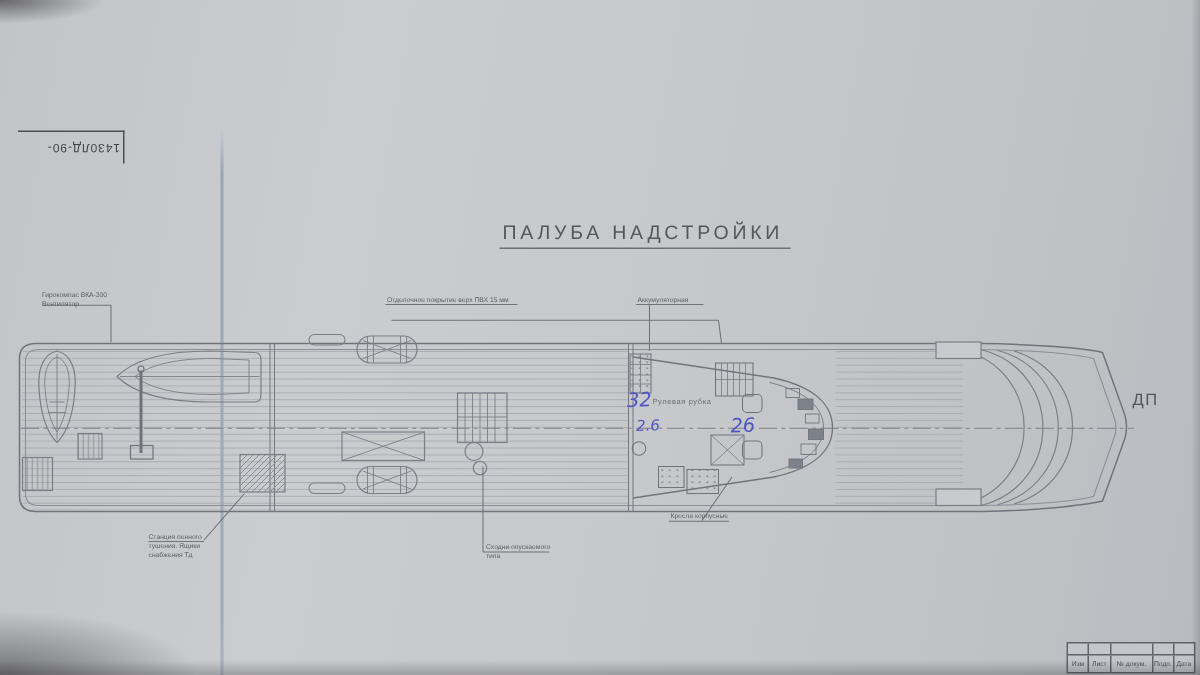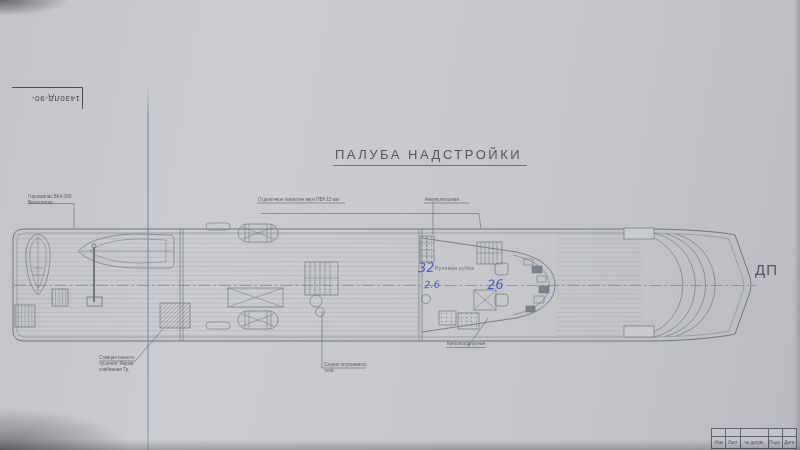--- a/index.html
+++ b/index.html
@@ -16,21 +16,21 @@
   .shade-r{position:absolute;top:0;bottom:0;right:0;width:6px;
     background:linear-gradient(to right,transparent,rgba(40,40,45,.18));}
   .fold{position:absolute;left:147px;top:86px;width:2px;height:364px;
     background:linear-gradient(to bottom,rgba(120,140,165,0),rgba(108,130,160,.5) 8%,
                rgba(108,130,160,.45) 90%,rgba(100,120,150,.3));}
   svg{position:absolute;left:0;top:0;}
   .title{position:absolute;left:303px;top:147px;font-size:13px;letter-spacing:2.5px;
     color:#54575c;border-bottom:1px solid #6d7177;padding:0 5px 3px 2px;white-space:nowrap;margin-left:30px;}
   .lbl{position:absolute;color:#5b6066;line-height:1.3;white-space:nowrap;}
   .s45{font-size:4.5px;}
-  .dp{position:absolute;left:755px;top:261px;font-size:15px;letter-spacing:1px;color:#54585e;}
+  .dp{position:absolute;left:755px;top:261px;font-size:11px;letter-spacing:1px;color:#54585e;}
   .hw{position:absolute;color:#4f58c0;font-style:italic;transform:rotate(-2deg);
       font-family:"DejaVu Sans",sans-serif;}
   .hw-32{left:418px;top:260px;font-size:13px;}
   .hw-26l{left:424px;top:279px;font-size:10px;}
   .hw-26c{left:487px;top:277px;font-size:13px;}
   .wh-label{position:absolute;left:435px;top:265px;font-size:5px;color:#6a6f76;letter-spacing:.4px;}
   .corner-stamp{position:absolute;left:12px;top:87px;width:70px;height:21px;
     border-top:1.4px solid #4a4f55;border-right:1.4px solid #4a4f55;}
   .corner-stamp .num{width:100%;height:100%;display:flex;align-items:center;justify-content:flex-start;
     transform:rotate(180deg);font-size:8px;letter-spacing:.6px;color:#3f444a;padding-left:2px;box-sizing:border-box;}

